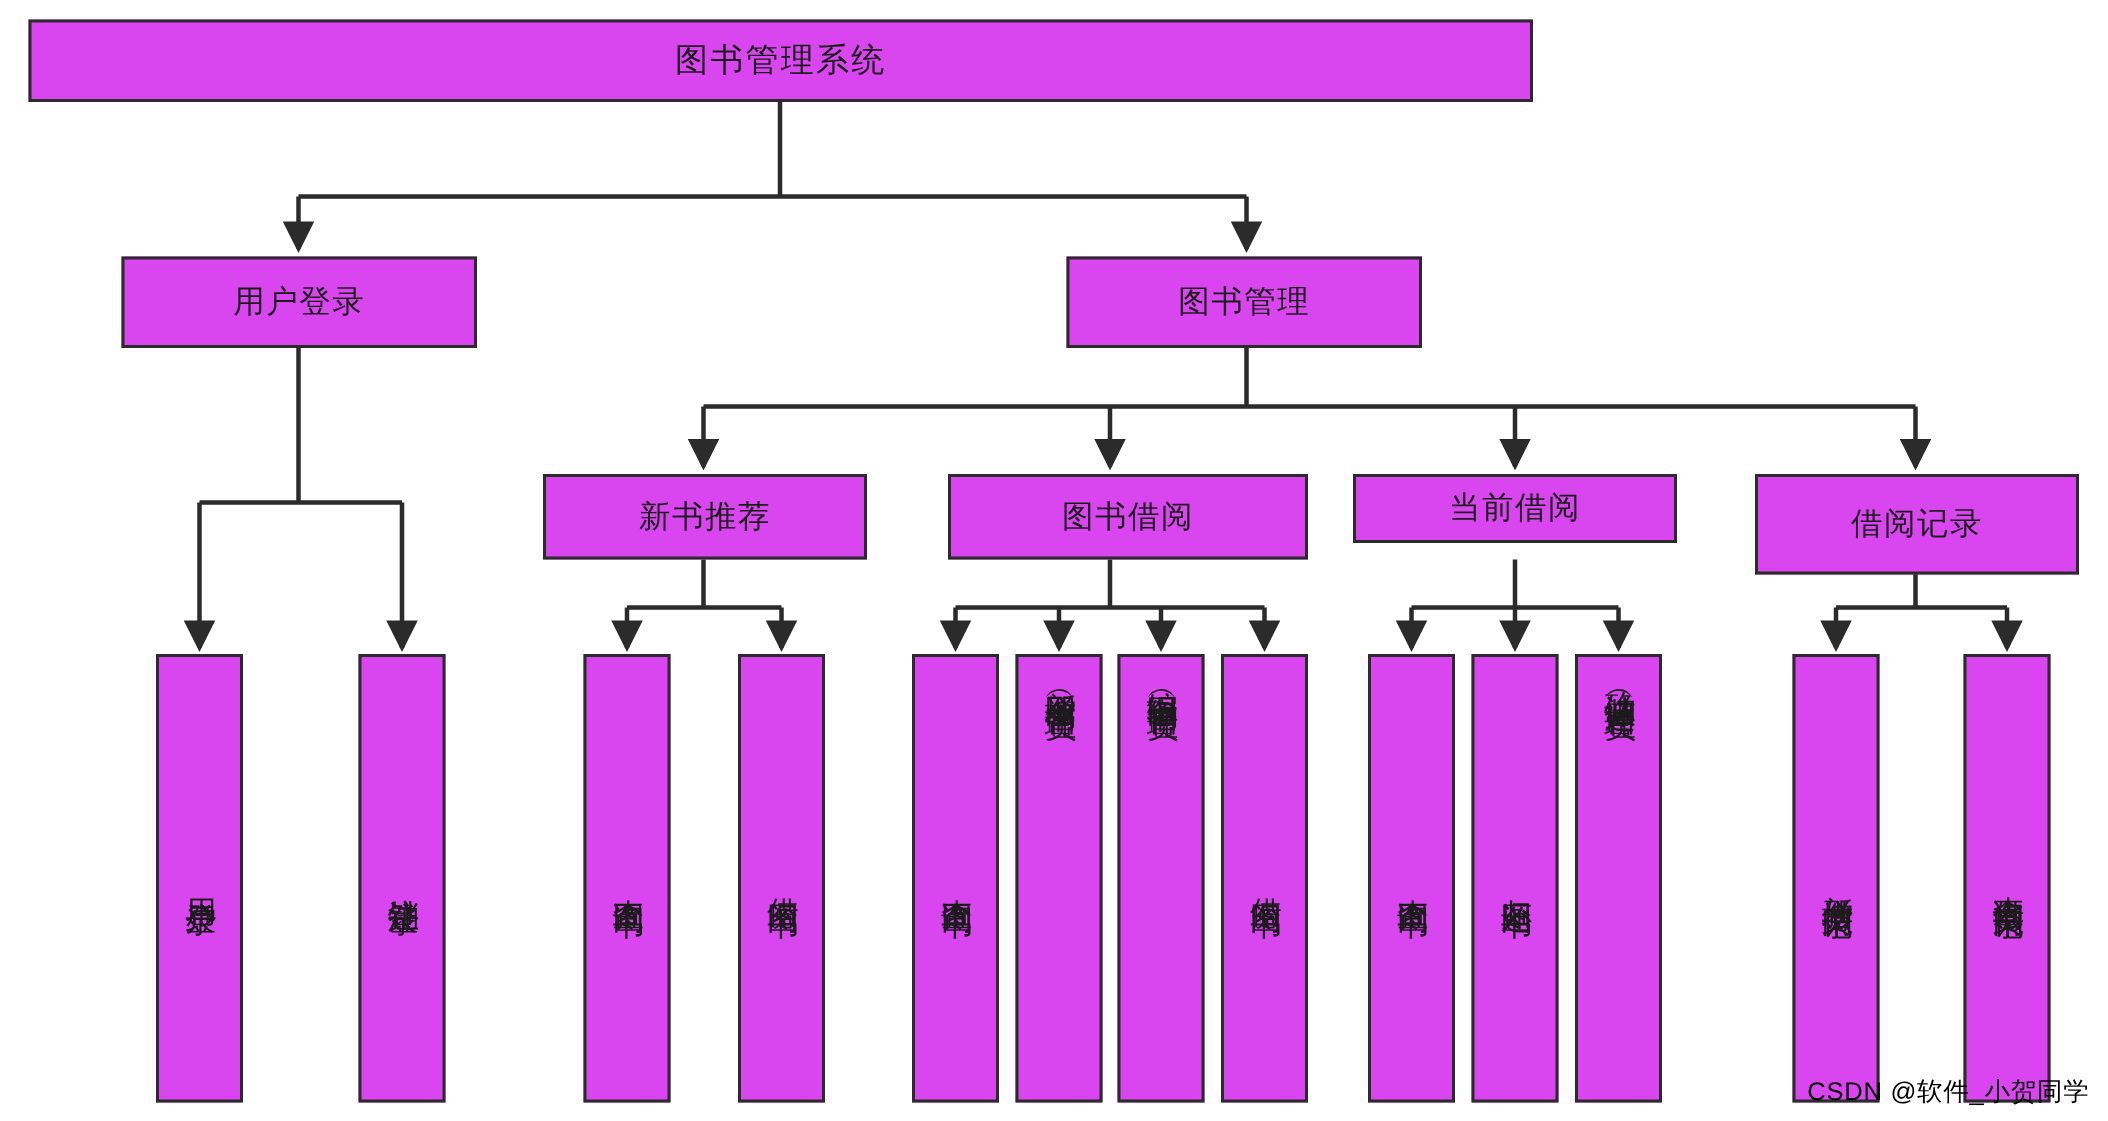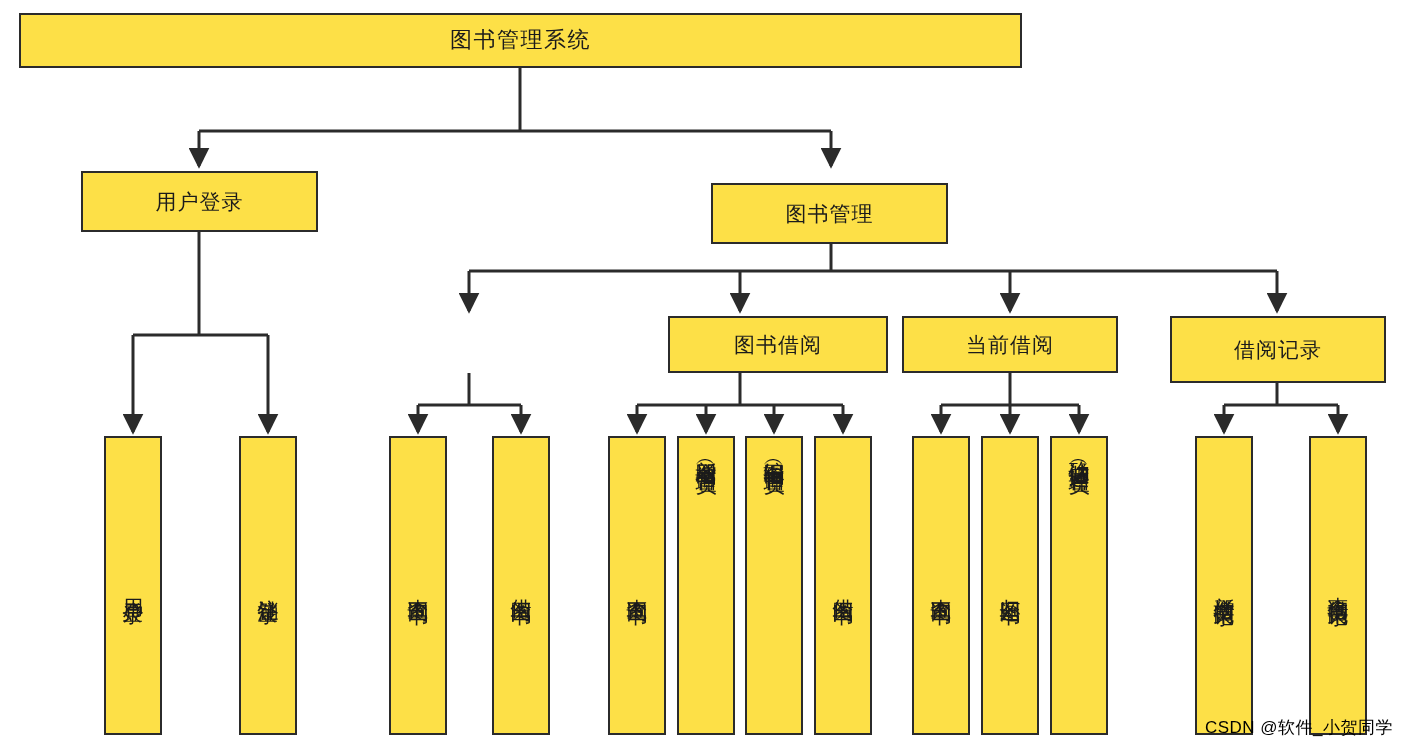--- a/index.html
+++ b/index.html
@@ -22,21 +22,21 @@
     position: absolute;
     left: 0;
     top: 0;
     width: 1405px;
     height: 747px;
   }
   .node {
     position: absolute;
     box-sizing: border-box;
     border: 2.5px solid #2b2b2b;
-    background: #fde047;
+    background: #d946ef;
     color: #1b1b1b;
     display: flex;
     align-items: center;
     justify-content: center;
     z-index: 2;
   }
   .node-label {
     display: block;
     text-align: center;
     line-height: 1.1;
@@ -139,28 +139,31 @@
     </g>
   </svg>
 
   <div class="node horiz root" style="left:19px; top:13px; width:1003px; height:55px;">
     <span class="node-label">图书管理系统</span>
   </div>
 
   <div class="node horiz" style="left:81px; top:171px; width:237px; height:61px;">
     <span class="node-label">用户登录</span>
   </div>
-  <div class="node horiz" style="left:711px; top:171px; width:237px; height:61px;margin-top:12px;">
+  <div class="node horiz" style="left:711px; top:171px; width:237px; height:61px;">
     <span class="node-label">图书管理</span>
   </div>
 
-  <div class="node horiz" style="left:632px; top:316px; width:220px; height:57px;margin-left:36px;">
+  <div class="node horiz" style="left:362px; top:316px; width:216px; height:57px;">
+    <span class="node-label">新书推荐</span>
+  </div>
+  <div class="node horiz" style="left:632px; top:316px; width:240px; height:57px;">
     <span class="node-label">图书借阅</span>
   </div>
-  <div class="node horiz" style="left:902px; top:316px; width:216px; height:57px;">
+  <div class="node horiz" style="left:902px; top:316px; width:216px; height:46px;">
     <span class="node-label">当前借阅</span>
   </div>
   <div class="node horiz" style="left:1170px; top:316px; width:216px; height:67px;">
     <span class="node-label">借阅记录</span>
   </div>
 
   <div class="node vert center-block" style="left:104px; top:436px; width:58px; height:299px;">
     <span class="node-label">用户登录</span>
   </div>
   <div class="node vert center-block" style="left:239px; top:436px; width:58px; height:299px;">

